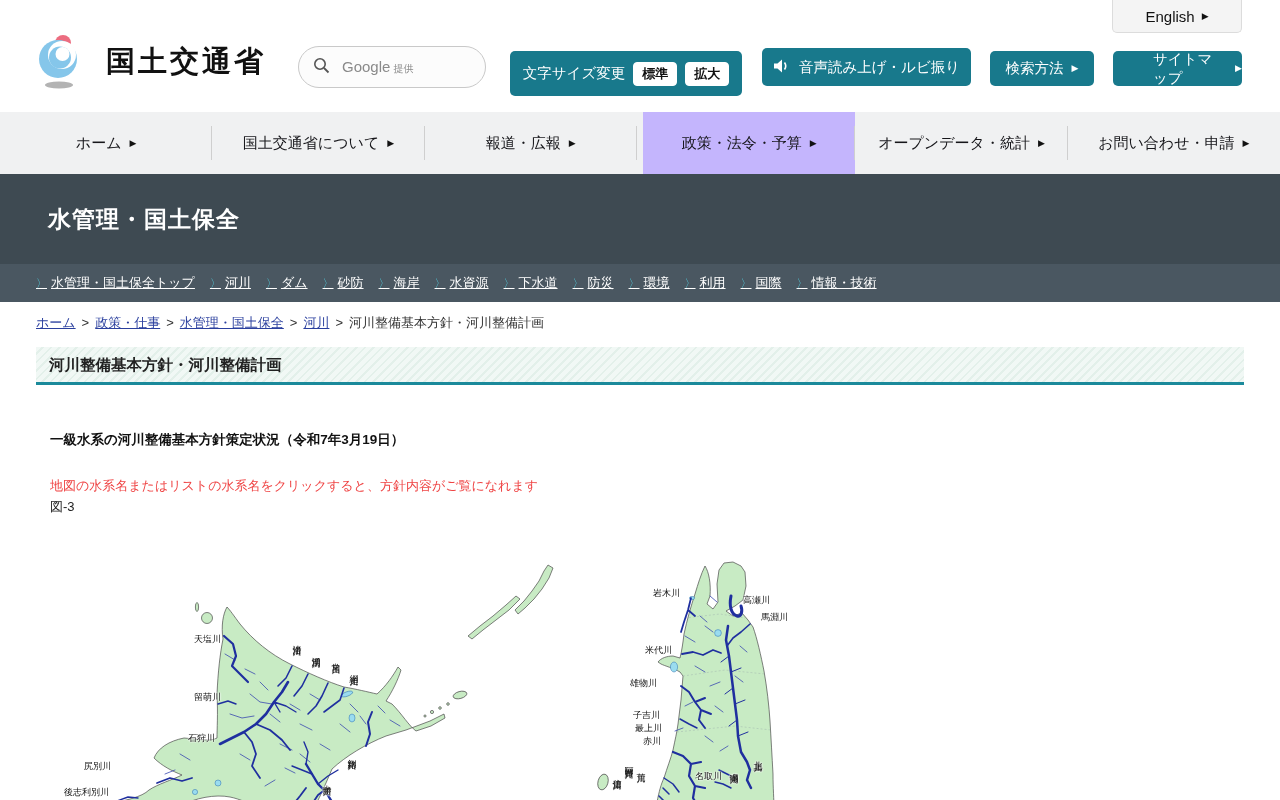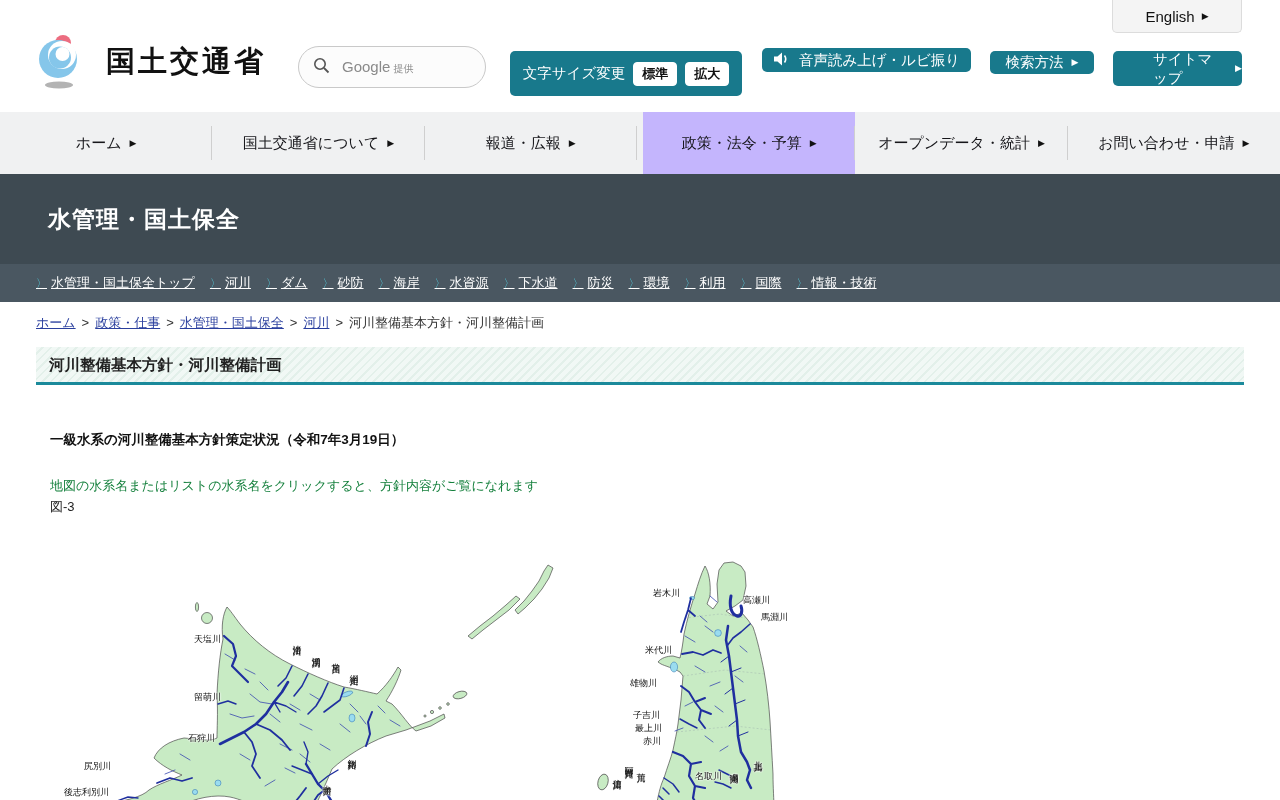--- a/index.html
+++ b/index.html
@@ -15,22 +15,22 @@
   .logo-text { font-size:29px; font-weight:bold; letter-spacing:3px; color:#111; }
   .search-box { position:absolute; left:298px; top:46px; width:188px; height:42px;
     border:1px solid #c9c9c9; border-radius:21px; background:#fcfcfc; display:flex; align-items:center; padding:0 14px; gap:12px; }
   .search-text { color:#8a8a8a; font-size:15px; }
   .search-text .small { font-size:10px; margin-left:3px; }
   .teal-btn { position:absolute; background:var(--teal); color:#fff; border:none; border-radius:5px;
     display:flex; align-items:center; justify-content:center; gap:8px; font-size:14.5px; cursor:pointer; }
   .btn-fontsize { left:510px; top:51px; width:232px; height:45px; }
   .chip { background:#fff; color:#111; font-size:13px; font-weight:bold; border-radius:4px;
     padding:2px 8px; border:1px solid #fff; cursor:pointer; }
-  .btn-tts { left:762px; top:48px; width:209px; height:24px; }
-  .btn-search-method { left:990px; top:51px; width:104px; height:23px; }
+  .btn-tts { left:762px; top:48px; width:209px; height:38px; }
+  .btn-search-method { left:990px; top:51px; width:104px; height:35px; }
   .btn-sitemap { left:1113px; top:51px; width:129px; height:35px;padding-left:40px; }
   .arrow { font-size:9px; line-height:1; }
   .arrow.white { color:#fff; }
   .arrow.dark { color:#111; }
 
   
   .global-nav { display:flex; height:62px; background:#f0f1f2; }
   .nav-item { flex:1; display:flex; align-items:center; justify-content:center; gap:8px;
     font-size:15px; color:#16161a; cursor:pointer; position:relative; }
   .nav-item:not(:last-child)::after { content:""; position:absolute; right:0; top:14px; bottom:14px;
@@ -48,21 +48,21 @@
   
   .breadcrumb { margin:12px 0 0 36px; font-size:13px; color:#333; }
   .breadcrumb a { color:#2a3f9e; text-decoration:underline; cursor:pointer; }
   .bc-sep { margin:0 6px; color:#333; }
   .title-band { margin:15px 36px 0 36px; height:38px; line-height:36px;
     background:repeating-linear-gradient(135deg,#f1f8f5 0px,#f1f8f5 4px,#e3f0ea 4px,#e3f0ea 6px);
     border-bottom:3px solid #1b8a9b; padding-left:13px; font-size:15.5px; font-weight:bold; color:#222; }
 
   
   .content-heading { margin:46px 0 0 50px; font-size:13.5px; font-weight:bold; color:#111; }
-  .content-desc { margin:27px 0 0 50px; font-size:13px; color:#15803d; line-height:1.6; }
+  .content-desc { margin:27px 0 0 50px; font-size:13px; color:#ef4444; line-height:1.6; }
   .content-fig { margin:0 0 0 50px; font-size:13px; color:#222; line-height:1.6; }
 
   
   .maps-wrapper { position:relative; margin-top:36px; height:260px; }
   .map-box { position:absolute; }
   .map-hokkaido { left:60px; top:0; width:500px; height:252px; }
   .map-tohoku { left:585px; top:2px; width:225px; height:252px; }
   .map-box svg { position:absolute; left:0; top:0; }
   .river-label { position:absolute; font-size:9px; line-height:1.1; color:#111; white-space:nowrap;
     text-shadow:0 0 2px #fff,0 0 2px #fff,0 0 2px #fff; cursor:pointer; z-index:2; }

